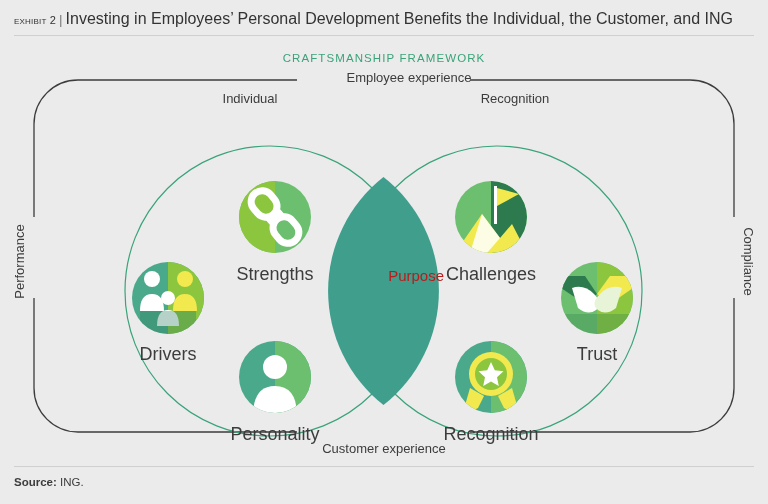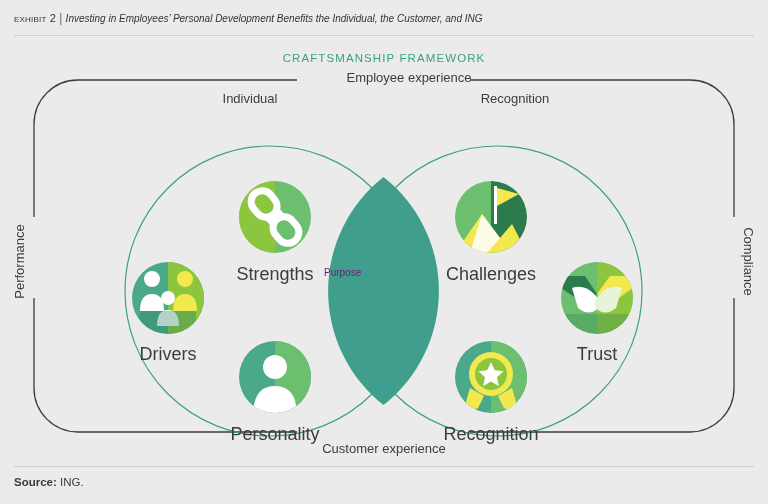--- a/index.html
+++ b/index.html
@@ -32,22 +32,21 @@
     font-variant: small-caps;
     text-transform: lowercase;
     font-size: 11px;
     letter-spacing: .2px;
   }
   #exhibit-header .exhibit-sep {
     color: #7a7a7a;
     padding: 0 3px;
   }
   #exhibit-header .exhibit-title {
-    font-size: 10px;
-    font-style: italic;
+    font-size: 16px;
   }
   #header-rule {
     position: absolute;
     left: 14px; top: 35px;
     width: 740px; height: 1px;
     background: #cfcfcf;
   }
 
   
   #figure {
@@ -118,23 +117,23 @@
     font-size: 18px;
     color: #3c3c3c;
     text-align: center;
     white-space: nowrap;
   }
 
   #label-purpose {
     position: absolute;
     left: 324px; top: 231px;
     width: 120px;
-    text-align: left;
-    font-size: 10px;
-    color: #701a75;
+    text-align: right;
+    font-size: 15px;
+    color: #b91c1c;
   }
 
   
   #footer-rule {
     position: absolute;
     left: 14px; top: 466px;
     width: 740px; height: 1px;
     background: #cfcfcf;
   }
   #source-note {

